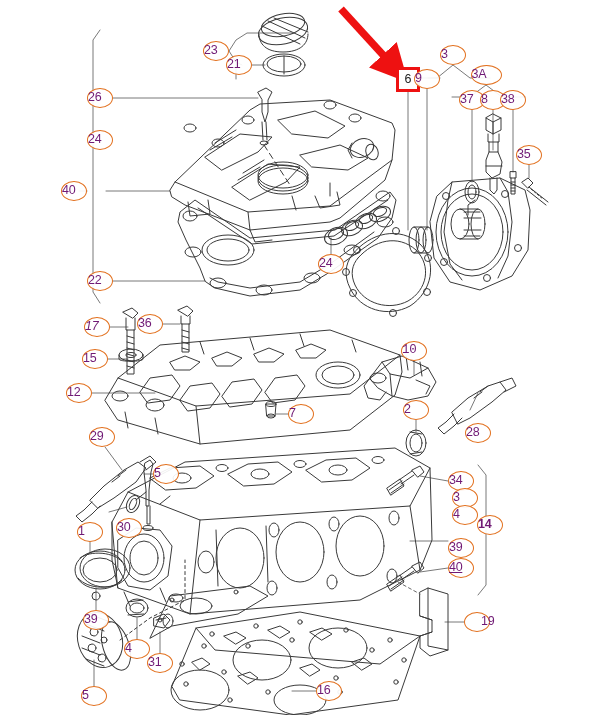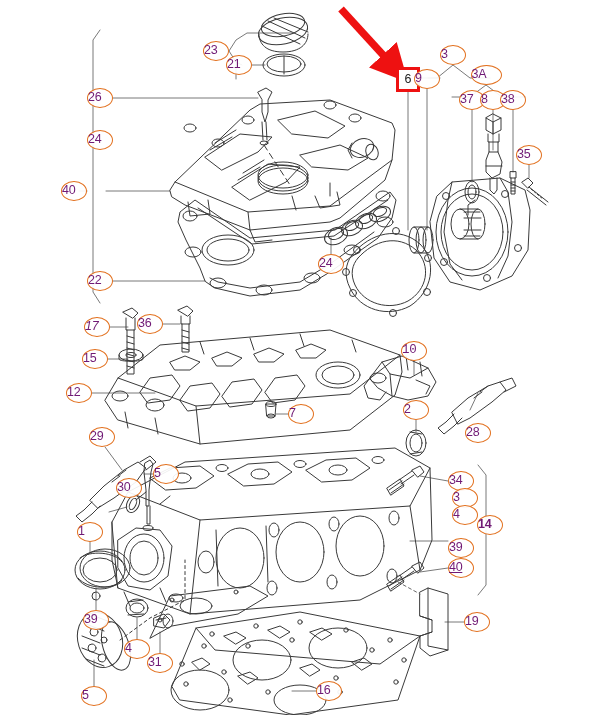--- a/index.html
+++ b/index.html
@@ -546,29 +546,29 @@
       <div class="callout" style="left: 97px; top: 327px; font-style: italic;">17</div>
       <div class="callout" style="left: 150px; top: 324px;">36</div>
       <div class="callout" style="left: 95px; top: 359px;">15</div>
       <div class="callout" style="left: 79px; top: 393px;">12</div>
       <div class="callout" style="left: 414px; top: 351px; font-family: Liberation Mono, monospace;">10</div>
       <div class="callout" style="left: 478px; top: 383px; margin-top: 40px;">28</div>
       <div class="callout" style="left: 416px; top: 410px;">2</div>
       <div class="callout" style="left: 301px; top: 414px;">7</div>
       <div class="callout" style="left: 102px; top: 437px;">29</div>
       <div class="callout" style="left: 166px; top: 474px;">5</div>
-      <div class="callout" style="left: 96px; top: 488px; margin-left: 20px;">30</div>
+      <div class="callout" style="left: 96px; top: 528px; margin-left: 20px;">30</div>
       <div class="callout" style="left: 90px; top: 532px;">1</div>
       <div class="callout" style="left: 461px; top: 481px;">34</div>
       <div class="callout" style="left: 465px; top: 498px;">3</div>
       <div class="callout" style="left: 465px; top: 515px;">4</div>
       <div class="callout" style="left: 490px; top: 525px; font-weight: bold;">14</div>
       <div class="callout" style="left: 461px; top: 548px;">39</div>
       <div class="callout" style="left: 461px; top: 568px; text-decoration: underline;">40</div>
       <div class="callout" style="left: 96px; top: 620px;">39</div>
       <div class="callout" style="left: 137px; top: 649px;">4</div>
       <div class="callout" style="left: 160px; top: 663px;">31</div>
       <div class="callout" style="left: 94px; top: 696px;">5</div>
-      <div class="callout" style="left: 477px; top: 622px;">19</div>
+      <div class="callout" style="left: 477px; top: 622px; padding-left: 16px;">19</div>
       <div class="callout" style="left: 329px; top: 691px;">16</div>
     </div>
 
 </div>
 
 </body></html>

